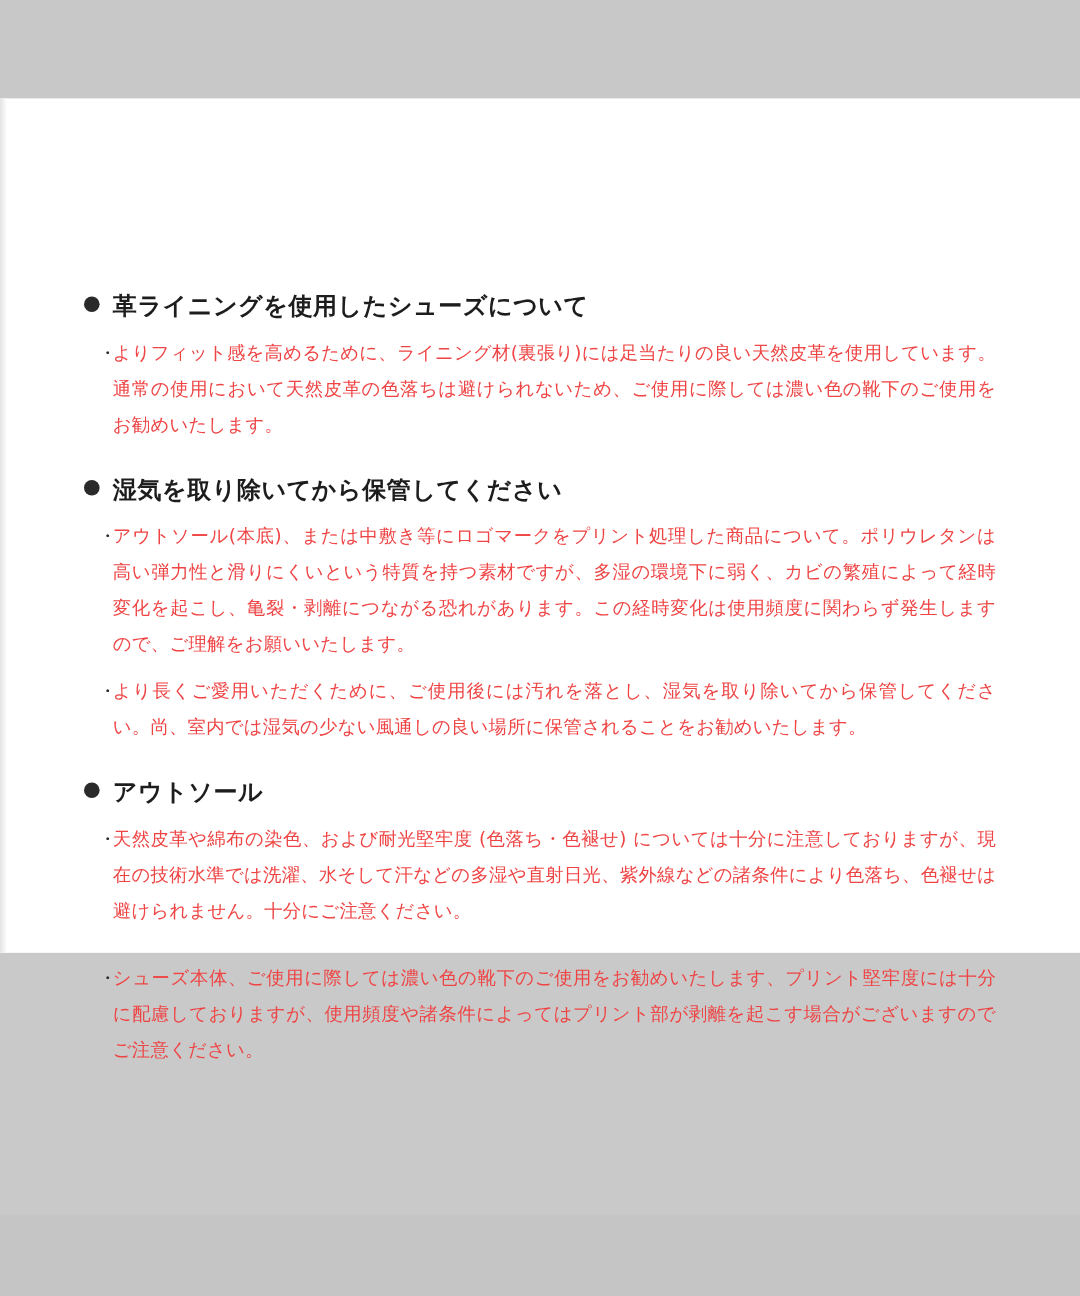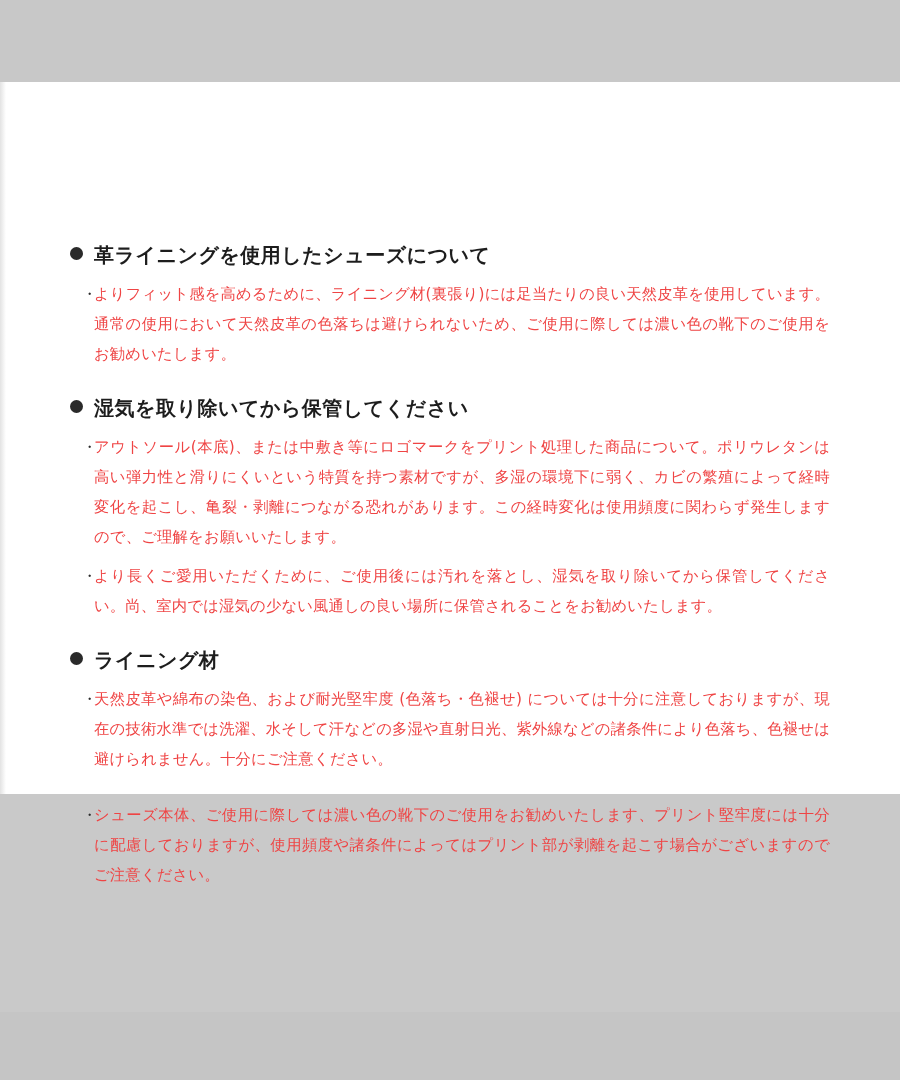--- a/index.html
+++ b/index.html
@@ -128,21 +128,21 @@
       </div>
       <div class="para">
         <span class="para-mark">・</span>
         <span class="para-text">より長くご愛用いただくために、ご使用後には汚れを落とし、湿気を取り除いてから保管してください。尚、室内では湿気の少ない風通しの良い場所に保管されることをお勧めいたします。</span>
       </div>
     </div>
 
     <div class="section">
       <div class="section-heading">
         <span class="bullet-dot"></span>
-        <span>ライニング材</span>
+        <span>アウトソール</span>
       </div>
       <div class="para">
         <span class="para-mark">・</span>
         <span class="para-text">天然皮革や綿布の染色、および耐光堅牢度 (色落ち・色褪せ) については十分に注意しておりますが、現在の技術水準では洗濯、水そして汗などの多湿や直射日光、紫外線などの諸条件により色落ち、色褪せは避けられません。十分にご注意ください。</span>
       </div>
     </div>
 
     <div class="section">
       <div class="para">
         <span class="para-mark">・</span>

